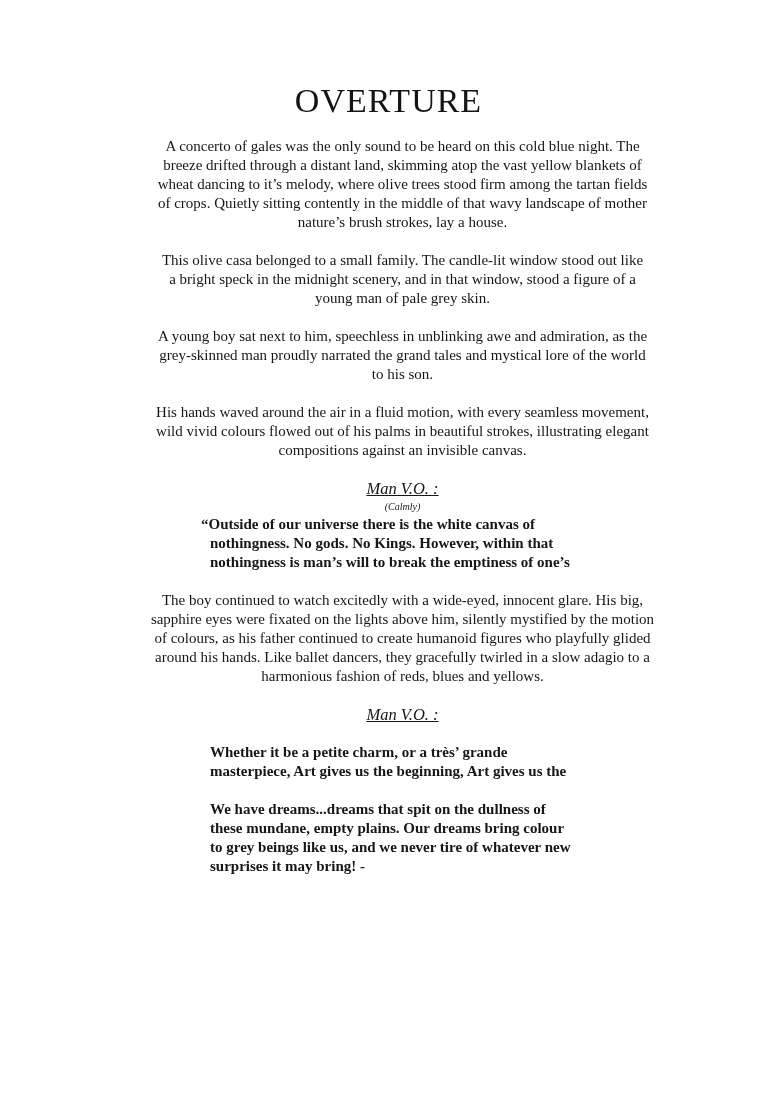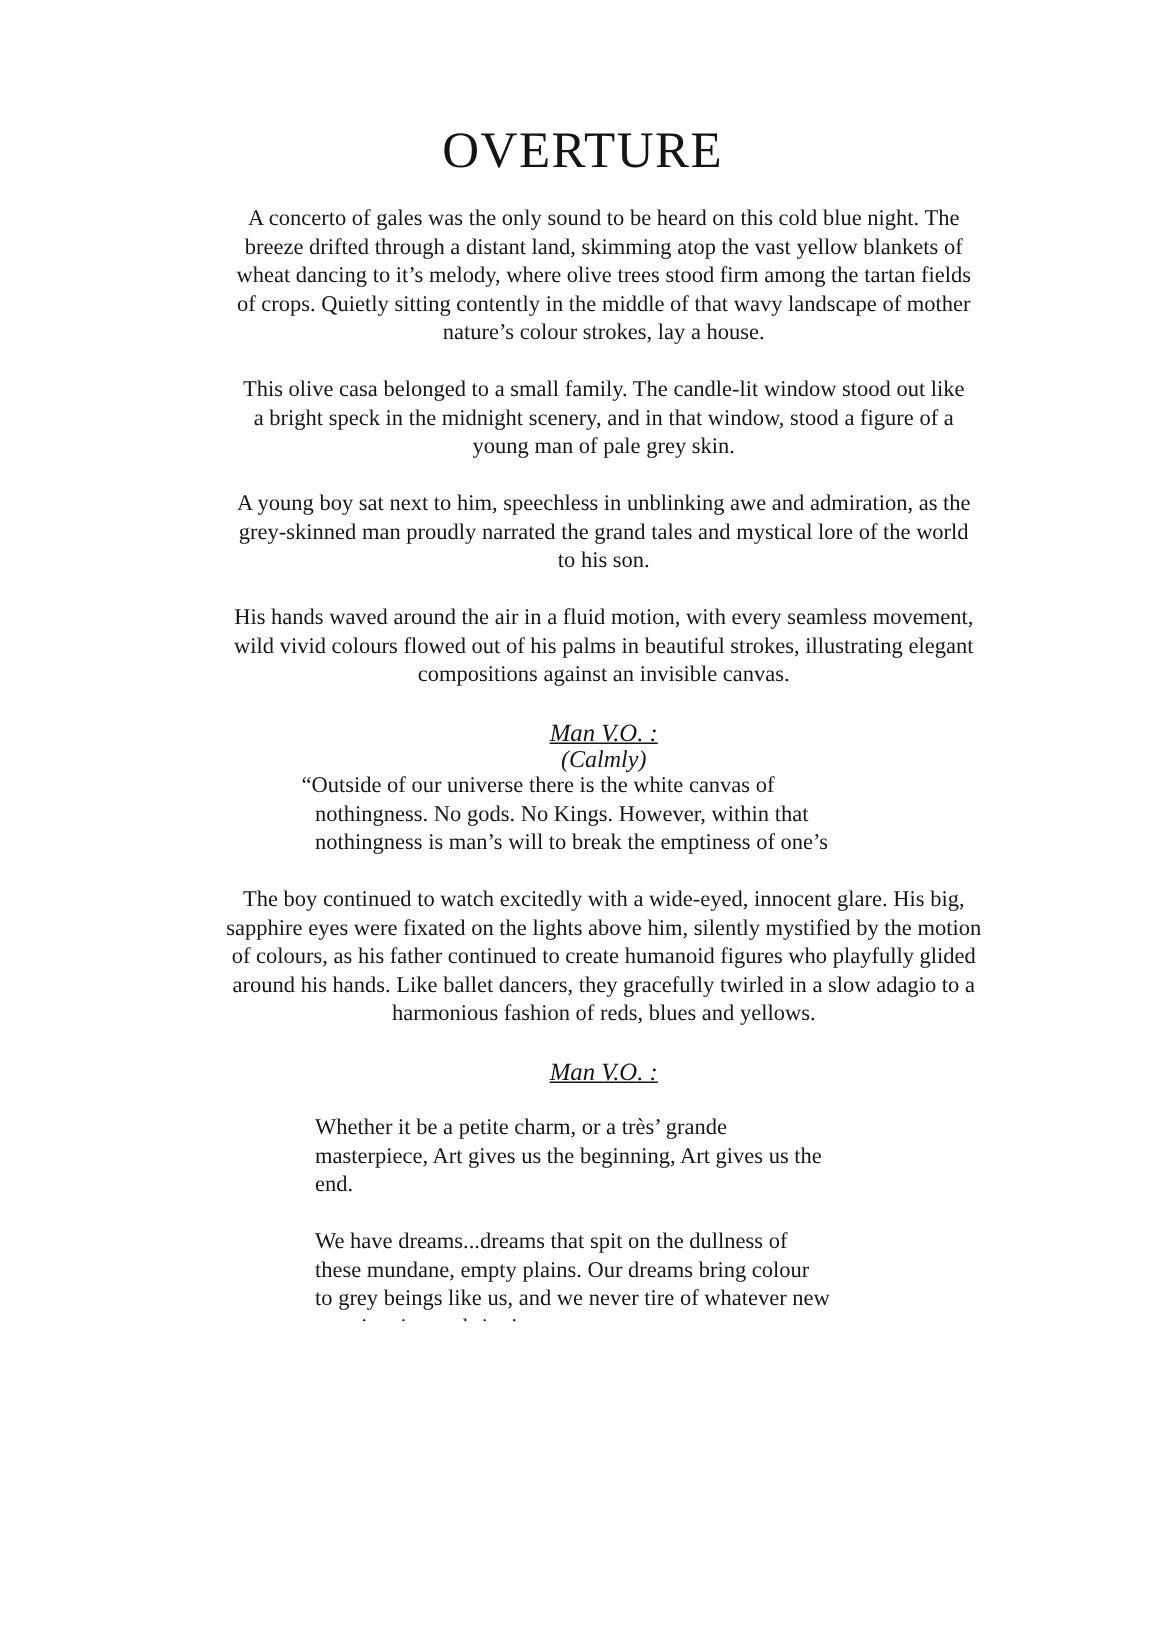--- a/index.html
+++ b/index.html
@@ -37,24 +37,24 @@
   .speaker {
     text-align: center;
     font-style: italic;
     font-size: 16.5px;
     line-height: 19px;
     text-decoration: underline;
   }
   .paren {
     text-align: center;
     font-style: italic;
-    font-size: 16px;
+    font-size: 10px;
     line-height: 17px;
   }
-  .quote { padding-left: 82px; }
+  .quote { padding-left: 82px; font-weight: bold; }
   .quote.spaced { margin-top: 19px; }
   .hang { text-indent: -9px; }
   .stanza { margin: 0 0 19px 0; }
   .stanza:last-child { margin-bottom: 0; }
   .openq {
     font-size: 11px;
     vertical-align: 5px;
     letter-spacing: 1px;
   }
   .it { font-style: italic; }
@@ -65,21 +65,21 @@
 <main class="page">
   <h1 class="title">OVERTURE</h1>
 
   <section class="content">
 
     <div class="para">
       <div class="ln">A concerto of gales was the only sound to be heard on this cold blue night. The</div>
       <div class="ln">breeze drifted through a distant land, skimming atop the vast yellow blankets of</div>
       <div class="ln">wheat dancing to it’s melody, where olive trees stood firm among the tartan fields</div>
       <div class="ln">of crops. Quietly sitting contently in the middle of that wavy landscape of mother</div>
-      <div class="ln">nature’s colour strokes, lay a house.</div>
+      <div class="ln">nature’s brush strokes, lay a house.</div>
     </div>
 
     <div class="para">
       <div class="ln">This olive casa belonged to a small family. The candle-lit window stood out like</div>
       <div class="ln">a bright speck in the midnight scenery, and in that window, stood a figure of a</div>
       <div class="ln">young man of pale grey skin.</div>
     </div>
 
     <div class="para">
       <div class="ln">A young boy sat next to him, speechless in unblinking awe and admiration, as the</div>
@@ -110,21 +110,20 @@
       <div class="ln">around his hands. Like ballet dancers, they gracefully twirled in a slow adagio to a</div>
       <div class="ln">harmonious fashion of reds, blues and yellows.</div>
     </div>
 
     <div class="dialogue">
       <div class="speaker">Man V.O. :</div>
       <div class="quote spaced">
         <div class="stanza">
           <div class="ln">Whether it be a petite charm, or a très’ grande</div>
           <div class="ln">masterpiece, Art gives us the beginning, Art gives us the</div>
-          <div class="ln">end.</div>
         </div>
         <div class="stanza">
           <div class="ln">We have dreams...dreams that spit on the dullness of</div>
           <div class="ln">these mundane, empty plains. Our dreams bring colour</div>
           <div class="ln">to grey beings like us, and we never tire of whatever new</div>
           <div class="ln">surprises it may bring! -</div>
         </div>
       </div>
     </div>
 

